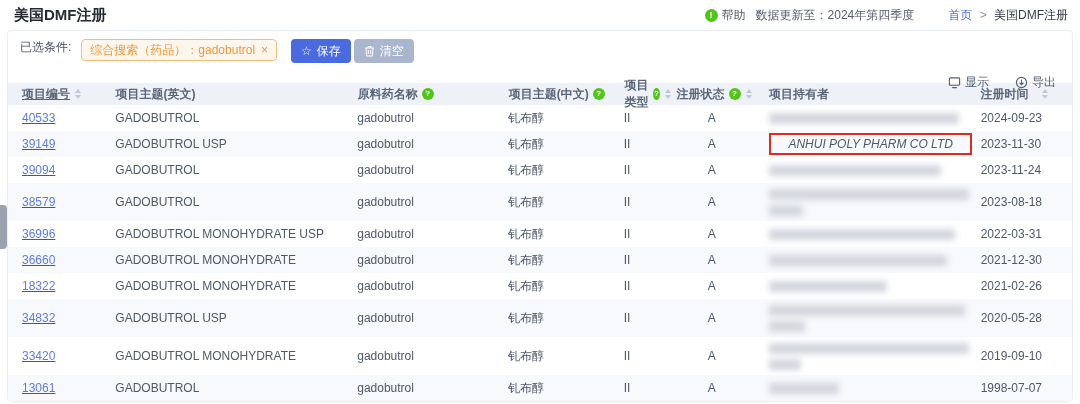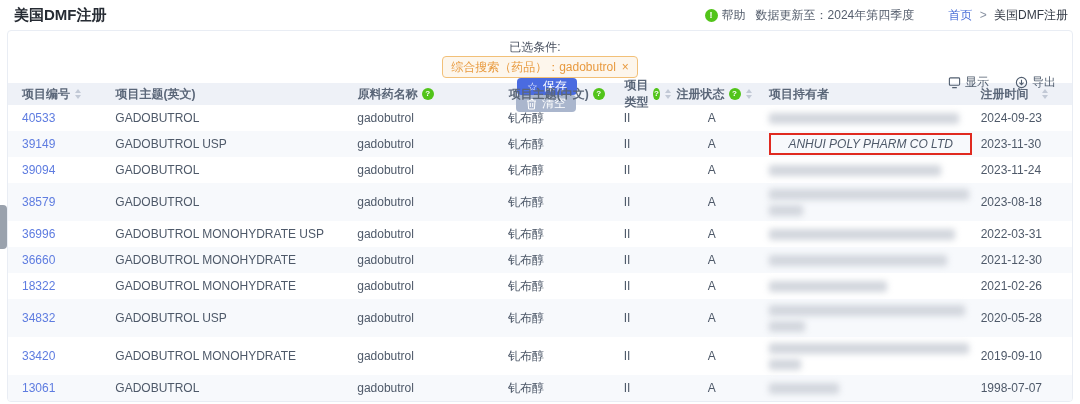--- a/index.html
+++ b/index.html
@@ -14,38 +14,38 @@
   .topbar{height:30px;display:flex;align-items:center;justify-content:space-between;padding:0 12px 0 14px;}
   .page-title{font-size:15px;font-weight:bold;color:#262b33;}
   .topbar-right{display:flex;align-items:center;gap:10px;color:#555e6d;}
   .help-link{display:inline-flex;align-items:center;gap:4px;cursor:pointer;}
   .circle-icon{display:inline-flex;align-items:center;justify-content:center;width:13px;height:13px;
     border-radius:50%;background:var(--help-green);color:#fff;font-size:9px;font-weight:bold;line-height:1;}
   .breadcrumb{margin-left:24px;color:#333a45;}
   .breadcrumb a{color:#4a6fd8;text-decoration:none;cursor:pointer;}
   .breadcrumb .sep{margin:0 4px;color:#8a93a3;}
   .panel{position:relative;margin:0 7px;height:372px;border:1px solid #e9edf4;border-radius:4px;background:#fff;overflow:hidden;}
-  .filter-row{display:flex;align-items:center;padding:8px 12px 2px 12px;height:32px;flex-direction:column;}
+  .filter-row{display:flex;padding:8px 12px 2px 12px;height:32px;}
   .filter-label{color:#4a5261;margin-right:10px;}
   .tag{display:inline-flex;align-items:center;height:22px;padding:8px 8px;border:1px solid var(--tag-border);
     background:var(--tag-bg);color:var(--tag-orange);border-radius:4px;}
   .tag-close{margin-left:6px;cursor:pointer;font-size:12px;}
   .btn{display:inline-flex;align-items:center;gap:5px;height:24px;padding:0 10px;border:none;border-radius:4px;
     color:#fff;font-size:12px;cursor:pointer;font-family:inherit;}
   .btn-save{background:var(--accent-blue);margin-left:14px;}
-  .btn-clear{background:var(--muted-button);margin-left:12px;}
+  .btn-clear{background:var(--muted-button);margin-left:3px;}
   .btn svg{display:block;}
   .toolbar{display:flex;justify-content:flex-end;align-items:center;gap:26px;padding:2px 16px 4px 0;height:20px;color:#525f70;}
   .tool{display:inline-flex;align-items:center;gap:4px;cursor:pointer;margin-top:20px;}
   .tool svg{display:block;}
   .table{width:100%;}
   .thead{display:flex;align-items:center;background:var(--header-bg);padding:4px 0 4px 14px;height:22px;
     font-weight:bold;color:var(--text-head);}
   .th,.td{display:flex;align-items:center;padding-right:6px;}
-  .c1{width:72px;} .c2{width:252px;margin-left:24px;} .c3{width:157px;} .c4{width:112px;}
+  .c1{width:72px;text-decoration:underline;} .c2{width:252px;margin-left:24px;} .c3{width:157px;} .c4{width:112px;}
   .c5{width:62px;} .c6{width:96px;} .c7{width:220px;align-items:flex-end;} .c8{width:95px;gap:8px;}
   .td.c5,.th.c5{padding-left:8px;} .td.c6{padding-left:32px;}
   .tr{display:flex;align-items:center;padding-left:14px;min-height:26px;}
   .tr.even{background:var(--stripe-bg);align-items:center;}
   .tr.tall{min-height:38px;}
   .id-link{color:var(--link-blue);cursor:pointer;}
   .qicon{display:inline-flex;align-items:center;justify-content:center;width:12px;height:12px;border-radius:50%;
     background:var(--help-green);color:#fff;font-size:8px;font-weight:bold;margin-left:4px;line-height:1;}
   .sort{display:inline-flex;flex-direction:column;margin-left:5px;cursor:pointer;}
   .sort i{width:0;height:0;border-left:3.5px solid transparent;border-right:3.5px solid transparent;display:block;}

